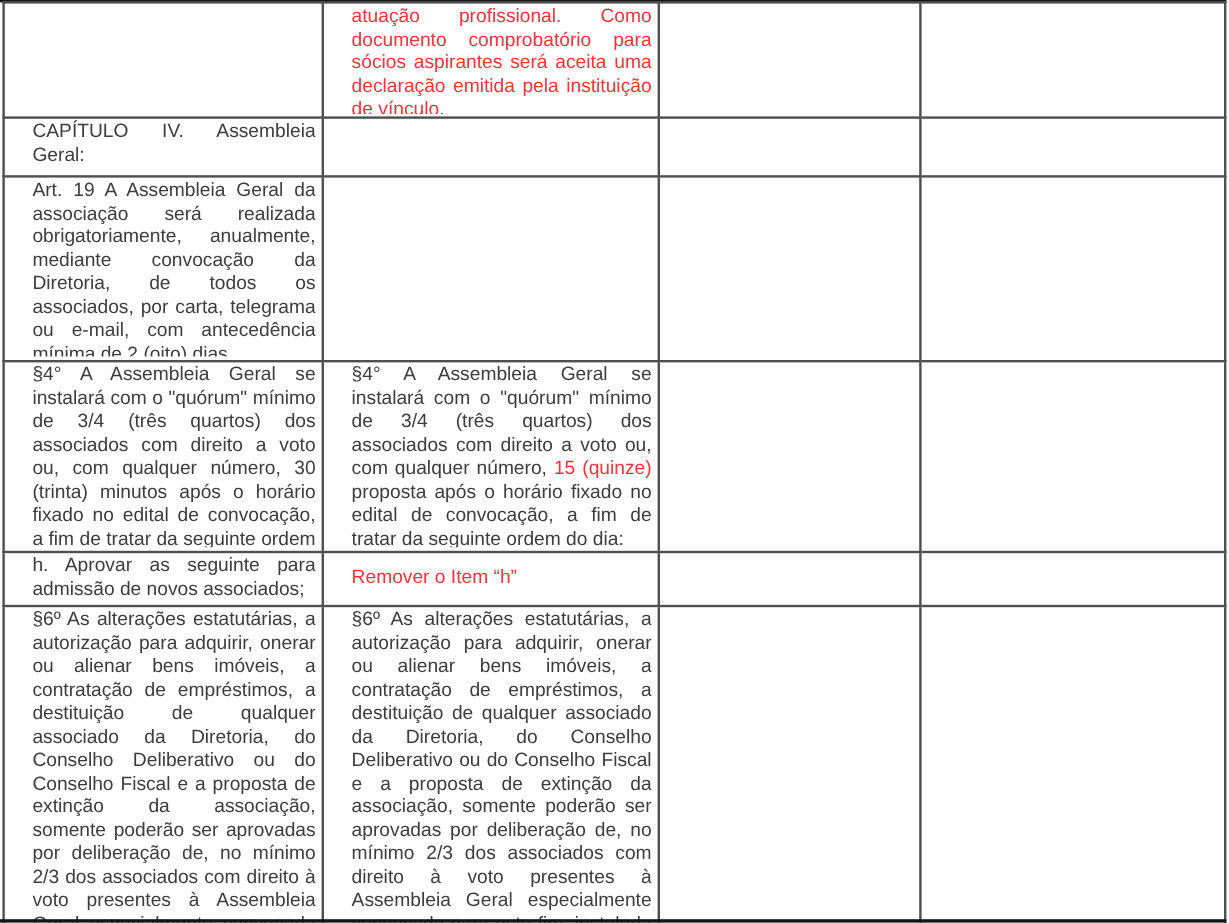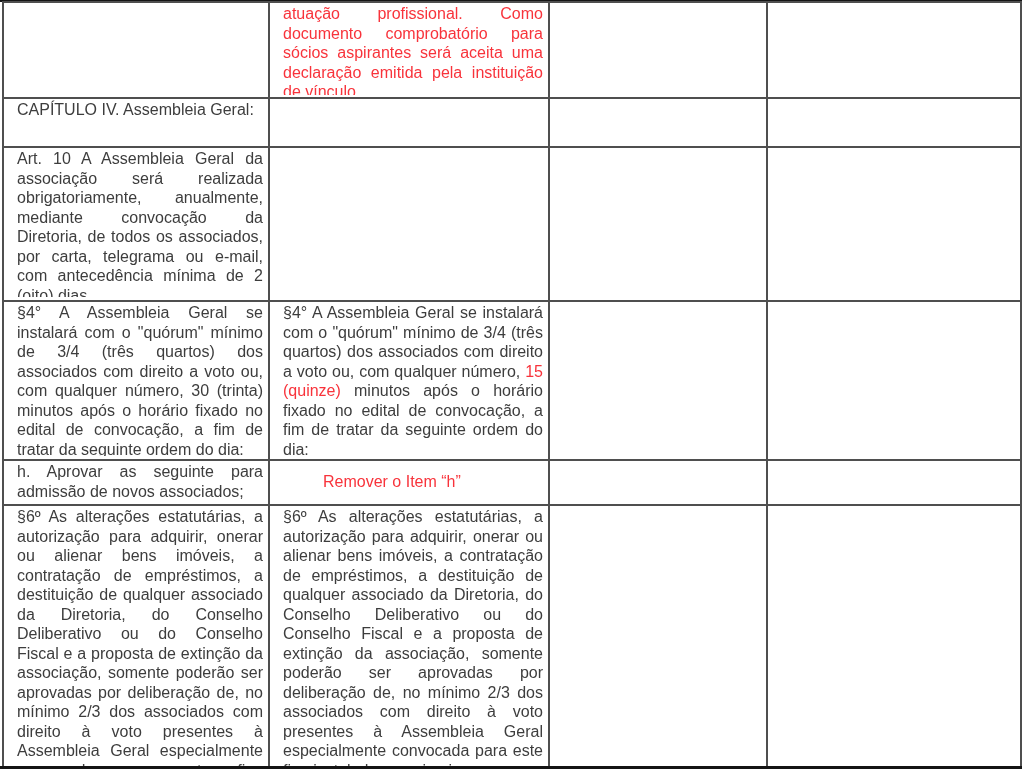--- a/index.html
+++ b/index.html
@@ -16,34 +16,34 @@
   .page{position:absolute;inset:0;overflow:hidden;background:#fff;}
   .topline{position:absolute;left:0;top:0;width:1022px;height:2px;background:var(--edge);}
   .bottomclip{position:absolute;left:0;top:766px;width:1022px;height:3px;background:var(--edge);}
   table.doc{
     position:absolute;left:2px;top:1px;width:1018px;
     border-collapse:collapse;table-layout:fixed;
   }
   table.doc td{
     border:2px solid var(--grid);
     vertical-align:top;
-    padding:1px 5px 0 13px;
+    padding:1px 5px 0 23px;
     font-size:16px;
     line-height:19.5px;
     color:var(--body);
     text-align:justify;
   }
   .cw{overflow:hidden;}
   tr.r1 td{height:93px;}  tr.r1 .cw{height:91px;}
   tr.r2 td{height:46px;}  tr.r2 .cw{height:42px;}
   tr.r3 td{height:151px;} tr.r3 .cw{height:148px;}
   tr.r4 td{height:156px;} tr.r4 .cw{height:153px;}
   tr.r5 td{height:42px;}  tr.r5 .cw{height:40px;}
   tr.r6 td{height:270px;} tr.r6 .cw{height:268px;}
-  .center-y{display:flex;align-items:center;text-align:left;margin-left:40px;}
+  .center-y{display:flex;align-items:center;text-align:left;}
   span.bold{font-weight:normal;}
   span.red{color:var(--red);}
   col.c1{width:266px;} col.c2{width:280px;} col.c3{width:218px;} col.c4{width:254px;}
 </style>
 </head>
 <body>
 
 <div class="page">
   <div class="topline"></div>
 
@@ -78,38 +78,38 @@
           </td>
         <td>
             <div class="cw"></div>
           </td>
         <td>
             <div class="cw"></div>
           </td>
       </tr>
       <tr class="r3">
         <td>
-            <div class="cw"><span class="bold">Art. 10</span><span> A Assembleia Geral da associação será realizada obrigatoriamente, anualmente, mediante convocação da Diretoria, de todos os associados, por carta, telegrama ou e-mail, com antecedência mínima de 2 (oito) dias</span></div>
+            <div class="cw"><span class="bold">Art. 19</span><span> A Assembleia Geral da associação será realizada obrigatoriamente, anualmente, mediante convocação da Diretoria, de todos os associados, por carta, telegrama ou e-mail, com antecedência mínima de 2 (oito) dias</span></div>
           </td>
         <td>
             <div class="cw"></div>
           </td>
         <td>
             <div class="cw"></div>
           </td>
         <td>
             <div class="cw"></div>
           </td>
       </tr>
       <tr class="r4">
         <td>
             <div class="cw"><span class="bold">§4°</span><span> A Assembleia Geral se instalará com o "quórum" mínimo de 3/4 (três quartos) dos associados com direito a voto ou, com qualquer número, 30 (trinta) minutos após o horário fixado no edital de convocação, a fim de tratar da seguinte ordem do dia:</span></div>
           </td>
         <td>
-            <div class="cw"><span class="bold">§4°</span><span> A Assembleia Geral se instalará com o "quórum" mínimo de 3/4 (três quartos) dos associados com direito a voto ou, com qualquer número, </span><span class="red">15 (quinze)</span><span> minutos após o horário fixado no edital de convocação, a fim de tratar da seguinte ordem do dia:</span></div>
+            <div class="cw"><span class="bold">§4°</span><span> A Assembleia Geral se instalará com o "quórum" mínimo de 3/4 (três quartos) dos associados com direito a voto ou, com qualquer número, </span><span class="red">15 (quinze)</span><span> proposta após o horário fixado no edital de convocação, a fim de tratar da seguinte ordem do dia:</span></div>
           </td>
         <td>
             <div class="cw"></div>
           </td>
         <td>
             <div class="cw"></div>
           </td>
       </tr>
       <tr class="r5">
         <td>

